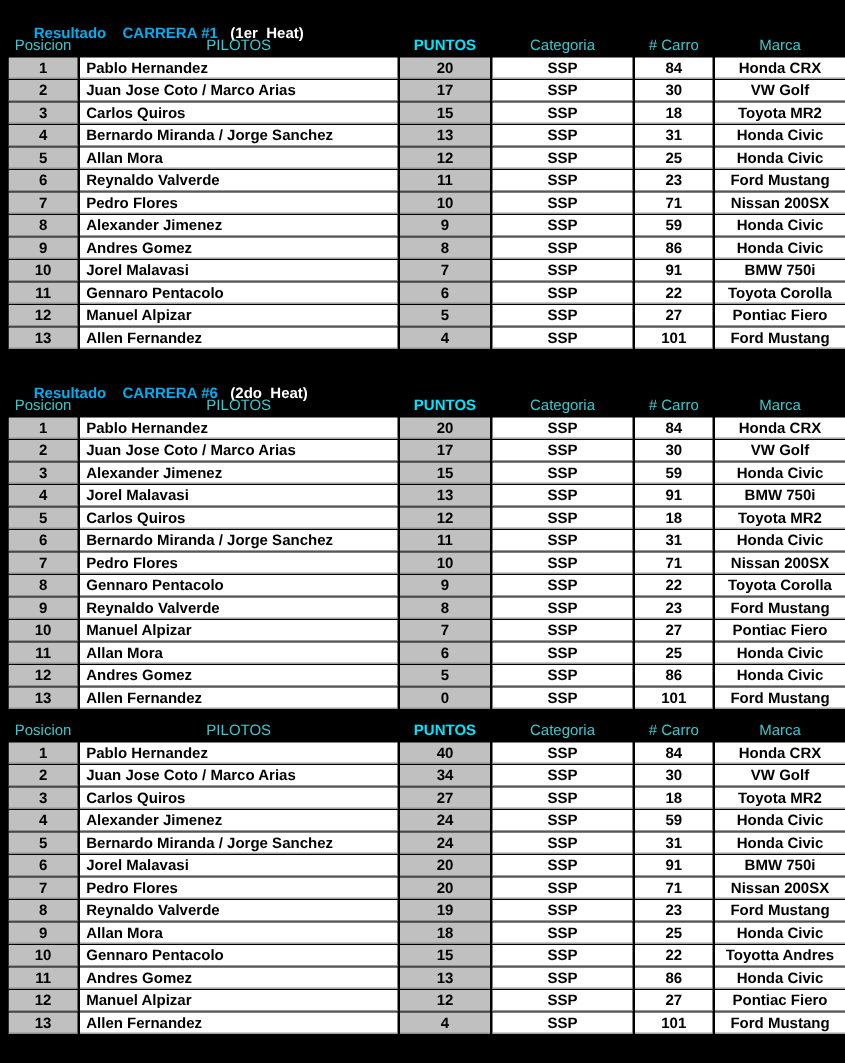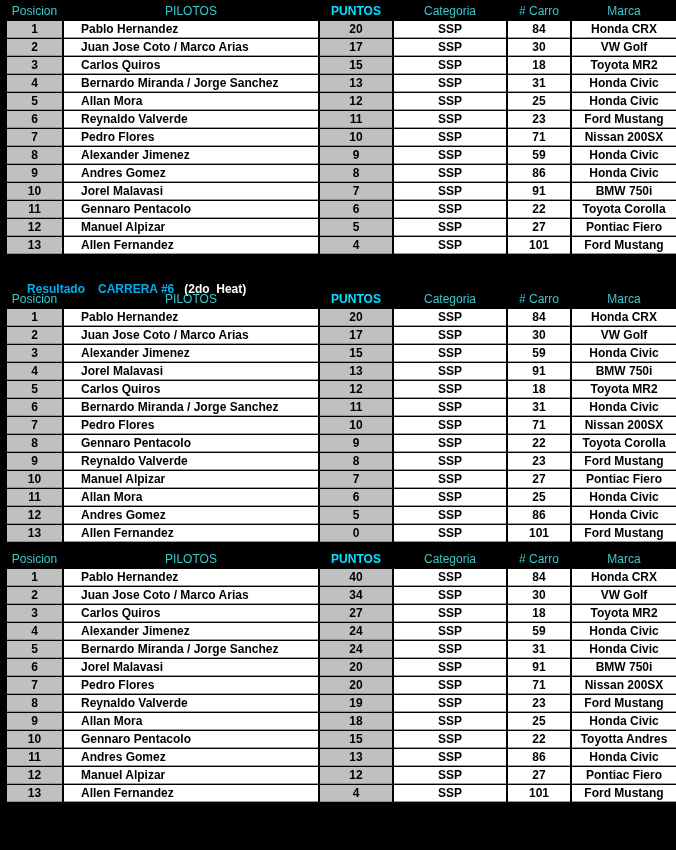--- a/index.html
+++ b/index.html
@@ -45,29 +45,32 @@
   .row{height:18px;}
   .cell{
     background:var(--white-cell);
     color:var(--cell-text);
     font-size:12px; font-weight:bold;
     line-height:17px; height:17px;
     text-align:center; white-space:nowrap; overflow:hidden;
     border-bottom:1px solid var(--row-line);
   }
   .row .cell:nth-child(1){background:var(--gray-cell); border-bottom-color:#8f8f8f;}
-  .row .cell:nth-child(2){text-align:left; padding-left:17px;}
+  .row .cell:nth-child(2){text-align:left; padding-left:5px;}
   .row .cell:nth-child(3){background:var(--gray-cell); border-bottom-color:#8f8f8f;}
 </style>
 </head>
 <body>
 
 <div class="sheet">
 
   <div class="section first">
+    <div class="section-title">
+      <span class="t-main">Resultado</span><span class="t-race">CARRERA #1</span><span class="t-heat">(1er  Heat)</span>
+    </div>
     <div class="header-row grid">
       <div class="h">Posicion</div>
       <div class="h">PILOTOS</div>
       <div class="h puntos-h">PUNTOS</div>
       <div class="h">Categoria</div>
       <div class="h"># Carro</div>
       <div class="h">Marca</div>
     </div>
     <div class="rows">
         <div class="row grid">

